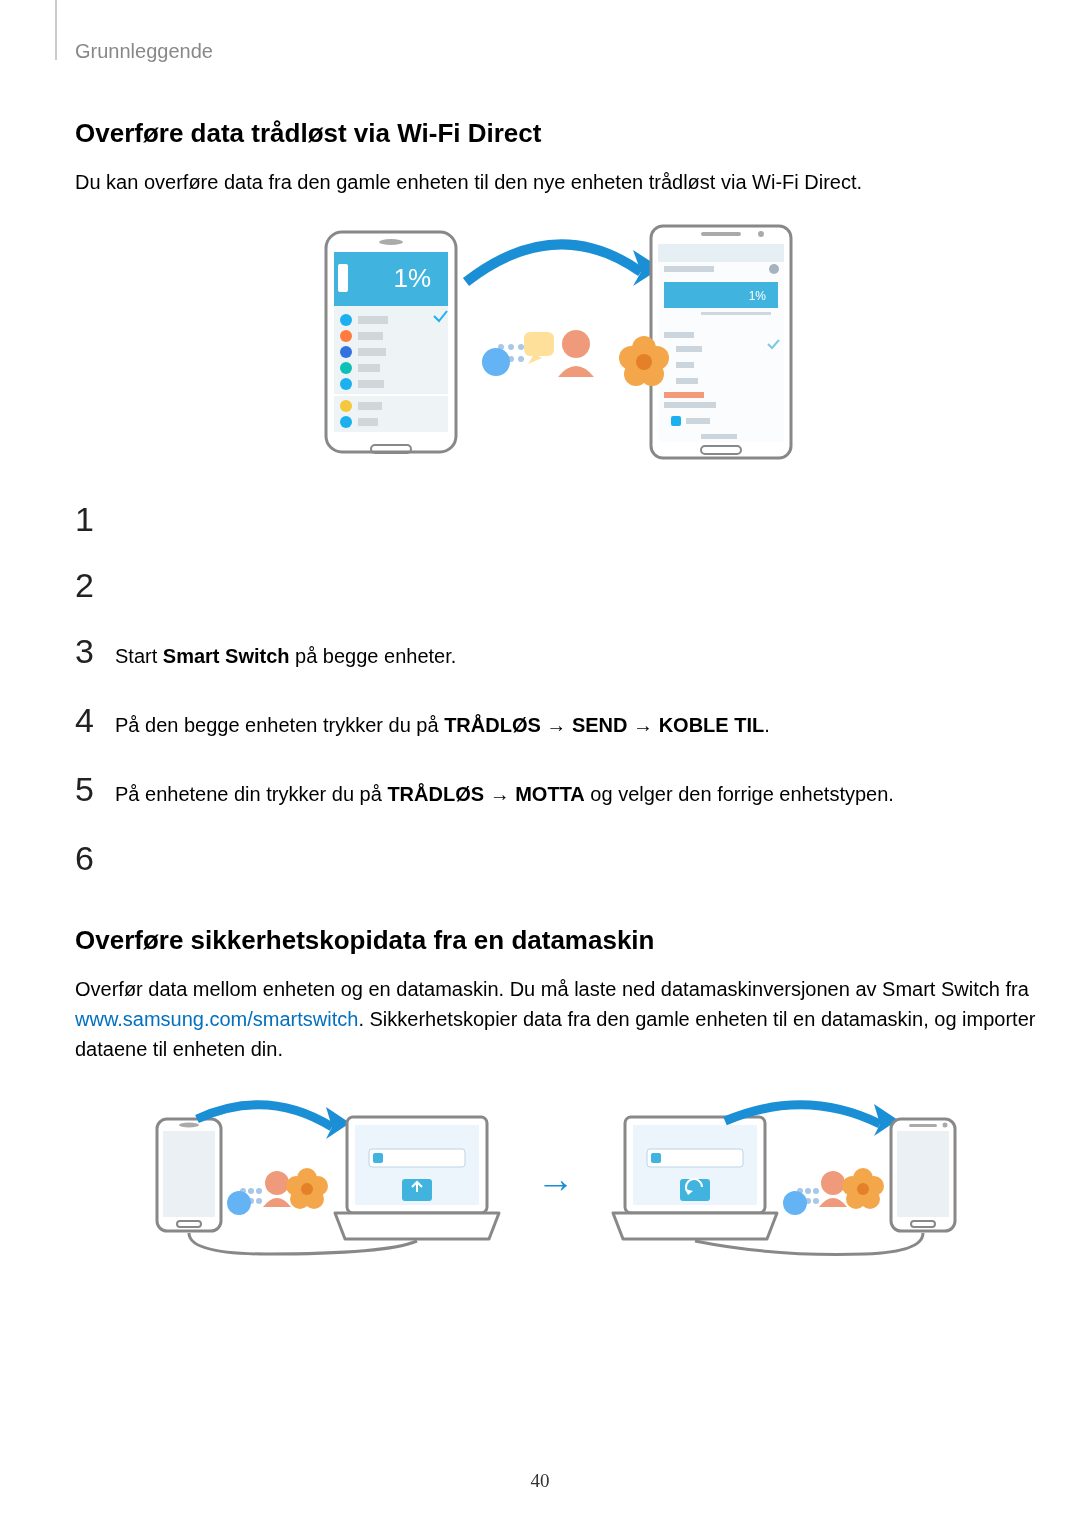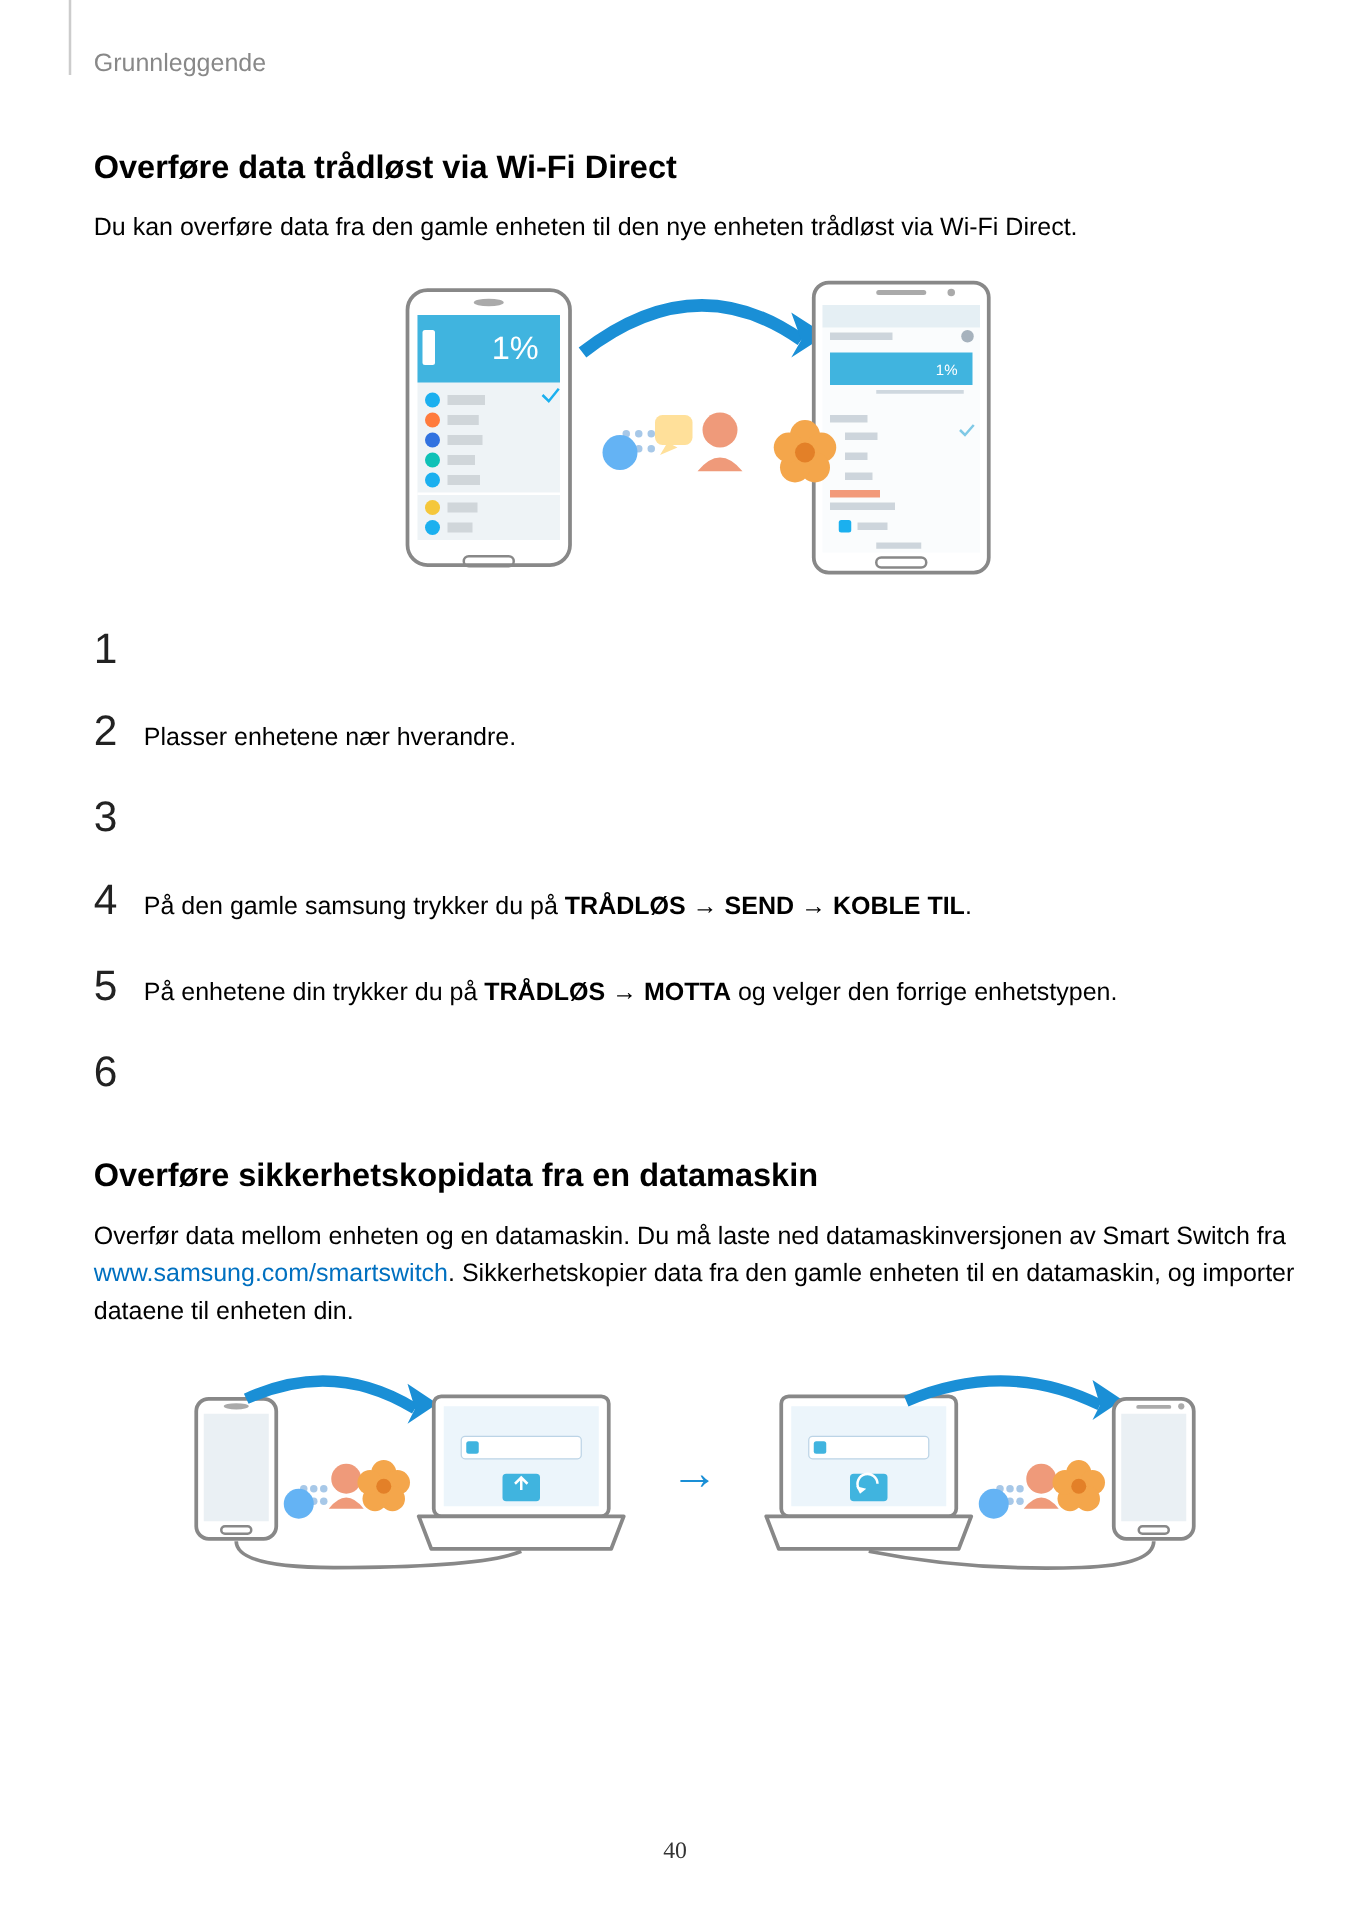--- a/index.html
+++ b/index.html
@@ -198,28 +198,28 @@
       </g>
     </svg>
   </div>
 
   <div class="num-list" id="steps-list">
       <div class="num-item">
         <div class="num-marker">1</div>
       </div>
       <div class="num-item">
         <div class="num-marker">2</div>
-        <div class="num-text"><span>Plasser enhetene nær hverandre.</span></div>
       </div>
       <div class="num-item">
         <div class="num-marker">3</div>
+        <div class="num-text"><span>Start </span><span class="bold">Smart Switch</span><span> på begge enheter.</span></div>
       </div>
       <div class="num-item">
         <div class="num-marker">4</div>
-        <div class="num-text"><span>På den gamle samsung trykker du på </span><span class="bold">TRÅDLØS</span><span> → </span><span class="bold">SEND</span><span> → </span><span class="bold">KOBLE TIL</span><span>.</span></div>
+        <div class="num-text"><span>På den begge enheten trykker du på </span><span class="bold">TRÅDLØS</span><span> → </span><span class="bold">SEND</span><span> → </span><span class="bold">KOBLE TIL</span><span>.</span></div>
       </div>
       <div class="num-item">
         <div class="num-marker">5</div>
         <div class="num-text"><span>På enhetene din trykker du på </span><span class="bold">TRÅDLØS</span><span> → </span><span class="bold">MOTTA</span><span> og velger den forrige enhetstypen.</span></div>
       </div>
       <div class="num-item">
         <div class="num-marker">6</div>
       </div>
     </div>
 

